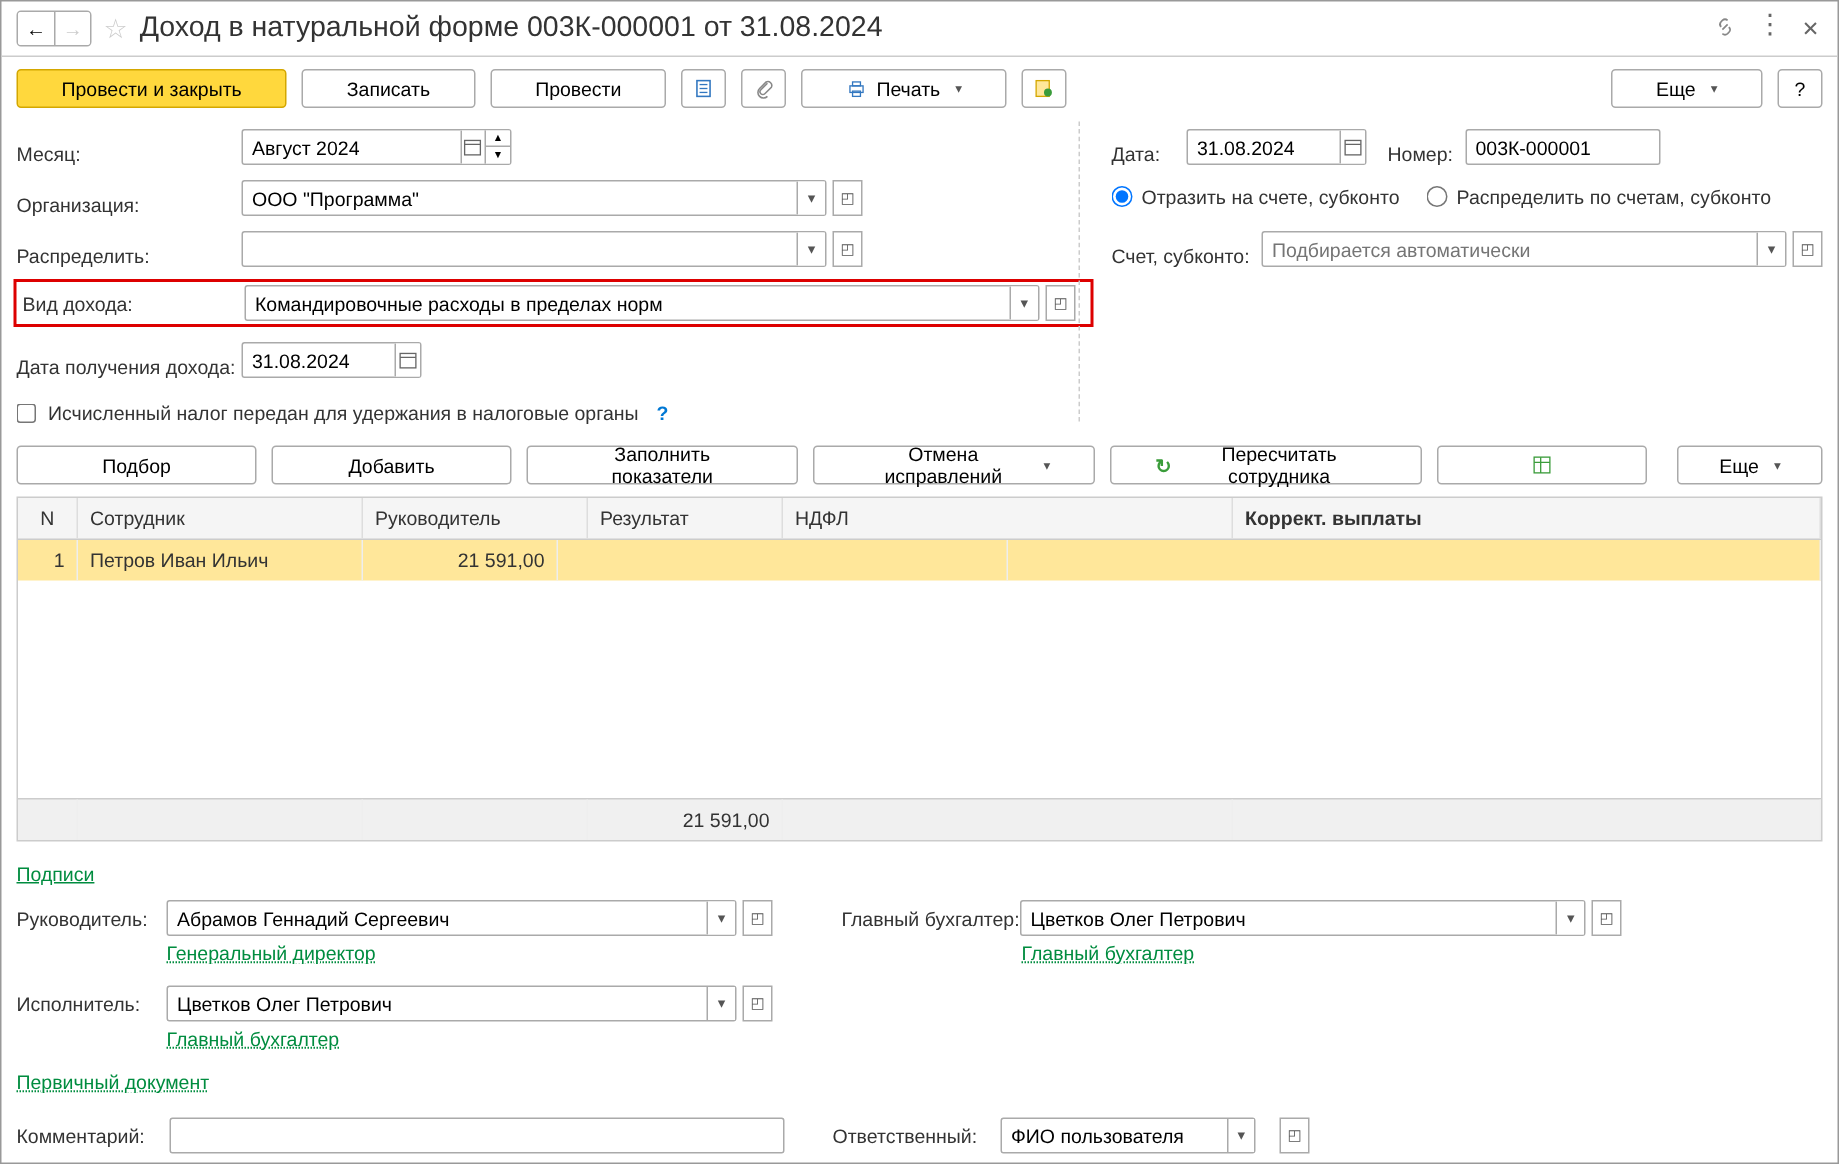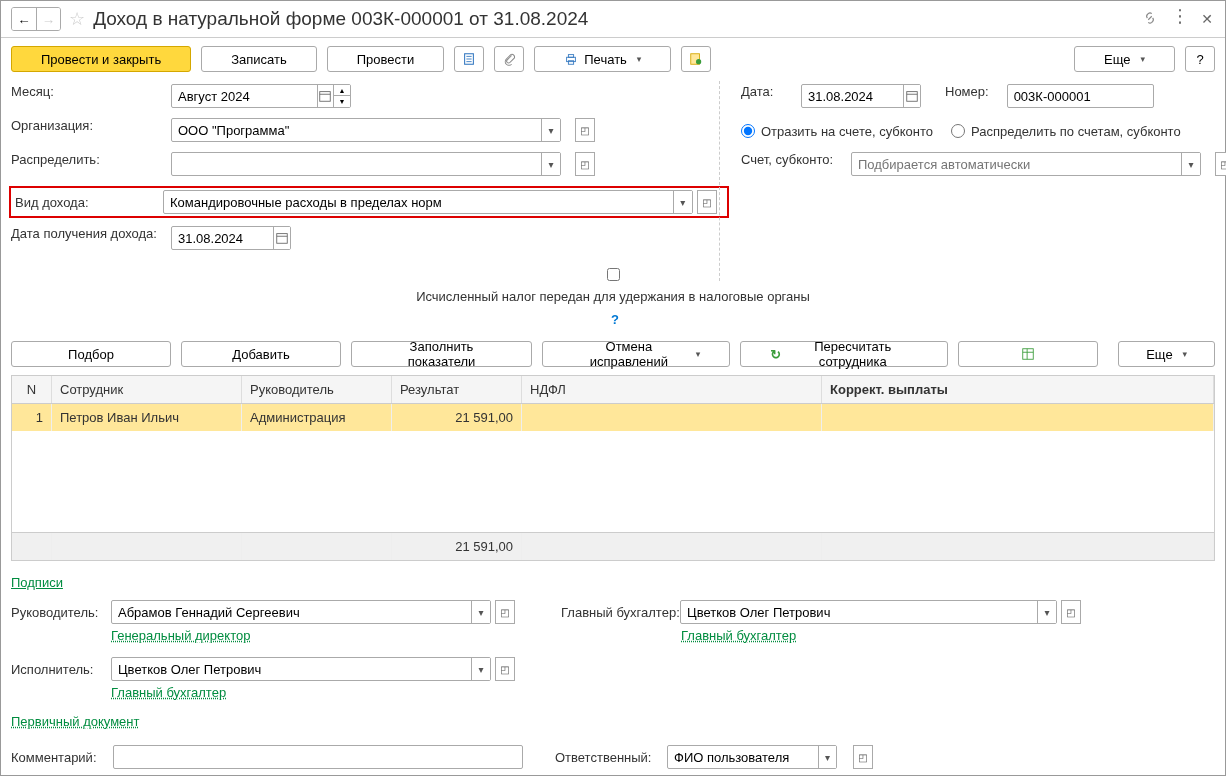--- a/index.html
+++ b/index.html
@@ -14,33 +14,33 @@
 .titlebar-right { display: flex; gap: 12px; align-items: center; }
 .ticon { width: 16px; height: 16px; cursor: pointer; color: #666; }
 .toolbar { display: flex; align-items: center; padding: 8px 10px; gap: 10px; }
 .btn { border: 1px solid #aaa; background: #fff; padding: 5px 29px; border-radius: 3px; cursor: pointer; font-size: 13px; display: inline-flex; align-items: center; gap: 6px; height: 26px; }
 .btn-primary { background: #ffd83d; border-color: #d4a700; font-weight: 500; }
 .btn-icon { width: 30px; padding: 0; justify-content: center; }
 .btn-dropdown::after { content: "▾"; font-size: 9px; margin-left: 4px; color: #555; }
 .form { padding: 4px 10px; display: flex; gap: 20px; }
 .form-left { width: 710px; }
 .form-right { flex: 1; }
-.row { display: flex; align-items: flex-start; margin-bottom: 8px; min-height: 26px; gap: 10px; }
+.row { display: flex; align-items: flex-end; margin-bottom: 8px; min-height: 26px; }
 .label { width: 150px; font-size: 13px; }
 .label-sm { width: 50px; }
 .input-wrap { display: flex; border: 1px solid #aaa; border-radius: 2px; height: 24px; background: #fff; }
 .input-wrap input { border: none; padding: 2px 6px; font-size: 13px; outline: none; width: 100%; background: transparent; }
 .ibtn { width: 20px; border: none; border-left: 1px solid #aaa; background: #fff; cursor: pointer; font-size: 10px; color: #555; display: flex; align-items: center; justify-content: center; }
 .spinner { display: flex; flex-direction: column; border-left: 1px solid #aaa; }
 .spinner button { width: 16px; height: 11px; border: none; background: #fff; font-size: 7px; cursor: pointer; }
 .spinner button:first-child { border-bottom: 1px solid #aaa; }
 .radio-row { display: flex; gap: 18px; align-items: center; }
 .radio-item { display: flex; align-items: center; gap: 6px; }
 .radio-item input { width: 14px; height: 14px; }
-.checkbox-row { display: flex; align-items: center; gap: 8px; padding: 4px 10px 10px; flex-direction: column; }
+.checkbox-row { display: flex; align-items: center; gap: 8px; padding: 4px 10px 10px; }
 .help-icon { color: #0078d4; font-weight: bold; cursor: pointer; margin-left: 4px; }
 .cmdbar { display: flex; padding: 4px 10px; gap: 10px; align-items: center; }
 .cmdbar .btn { min-width: 140px; justify-content: center; }
 .cmdbar .spacer { flex: 1; }
 .table-wrap { margin: 4px 10px; border: 1px solid #ccc; height: 250px; display: flex; flex-direction: column; }
 .table-head { display: flex; background: #f5f5f5; border-bottom: 1px solid #ccc; }
 .th { padding: 6px 8px; border-right: 1px solid #ddd; font-size: 13px; }
 .th-n { width: 40px; text-align: center; }
 .th-emp { width: 190px; }
 .th-dep { width: 150px; }
@@ -189,21 +189,21 @@
         <div class="input-wrap" style="width:120px">
           <input value="31.08.2024" style="">
           <button class="ibtn">
               <svg class="icon-svg" viewBox="0 0 16 16">
                 <rect x="2" y="3" width="12" height="11" fill="none" stroke="#666"></rect>
                 <line x1="2" y1="6" x2="14" y2="6" stroke="#666"></line>
               </svg>
             </button>
         </div>
         <span style="margin:0 8px 0 14px">Номер:</span>
-        <div class="input-wrap" style="width:147px">
+        <div class="input-wrap" style="width:130px">
           <input value="003К-000001" style="">
         </div>
       </div>
       <div class="row radio-row">
         <label class="radio-item">
             <input type="radio" name="acct" checked="" style="">
             <span>Отразить на счете, субконто</span>
           </label>
         <label class="radio-item">
             <input type="radio" name="acct" style="">
@@ -253,21 +253,20 @@
       <div class="th th-emp">Сотрудник</div>
       <div class="th th-dep">Руководитель</div>
       <div class="th th-res">Результат</div>
       <div class="th th-ndfl">НДФЛ</div>
       <div class="th th-corr">Коррект. выплаты</div>
     </div>
     <div class="table-body">
       <div class="tr selected">
         <div class="td th-n right-align">1</div>
         <div class="td th-emp">Петров Иван Ильич</div>
-        <div class="td th-dep">Администрация</div>
         <div class="td th-res right-align">21 591,00</div>
         <div class="td th-ndfl"></div>
         <div class="td th-corr"></div>
       </div>
     </div>
     <div class="table-footer">
       <div class="td th-n"></div>
       <div class="td th-emp"></div>
       <div class="td th-dep"></div>
       <div class="td th-res right-align">21 591,00</div>

